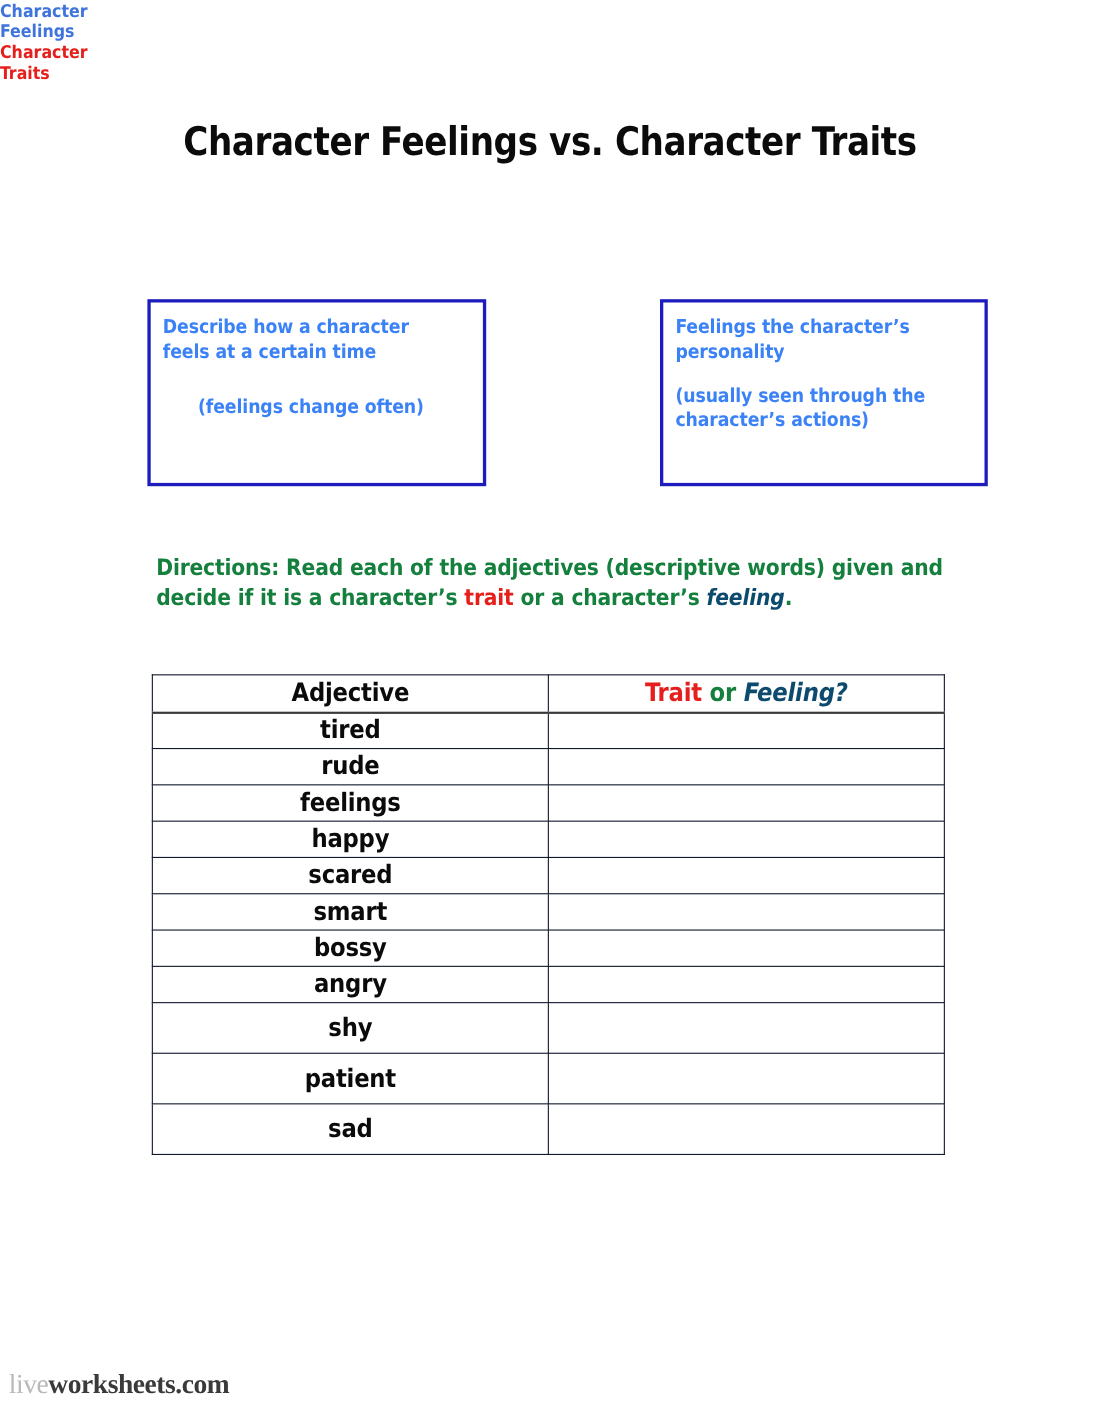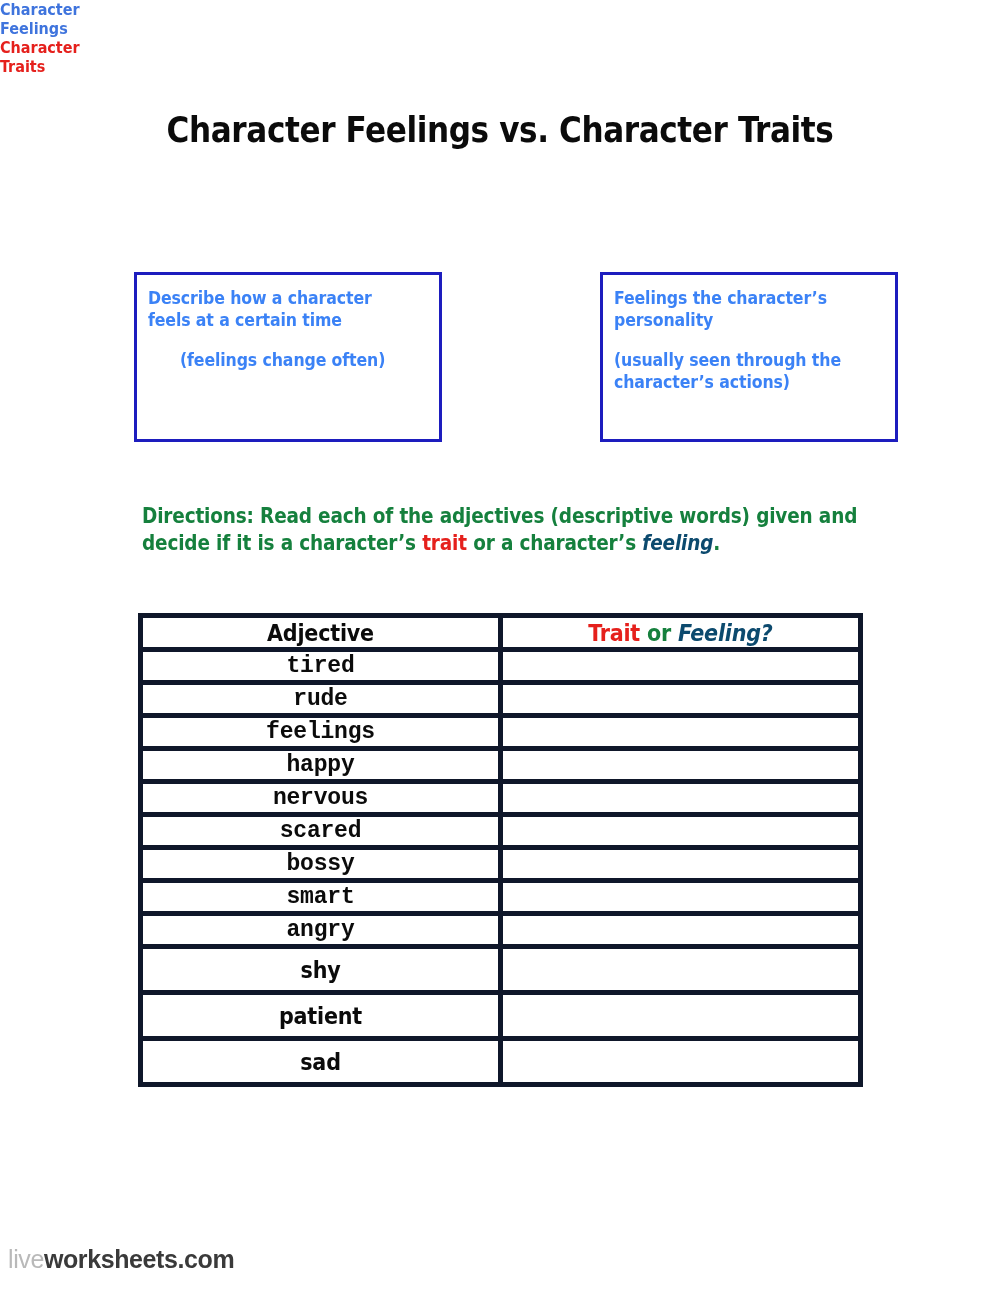--- a/index.html
+++ b/index.html
@@ -80,21 +80,21 @@
     top: 12px;
     left: 11px;
     right: 8px;
     font-size: 17.5px;
     line-height: 22px;
     color: #3b82f6;
     letter-spacing: -0.1px;
   }
   .def-line { display: block; white-space: pre-wrap; }
   .def-gap { display: block; height: 18px; }
-  .def-indent { padding-left: 32px; }
+  .def-indent { padding-left: 32px; margin-top: 10px; }
 
   
   #directions {
     position: absolute;
     top: 503px;
     left: 142px;
     width: 730px;
     font-size: 20.5px;
     line-height: 27px;
     color: #0b0b0b;
@@ -114,50 +114,50 @@
   table.sheet {
     width: 720px;
     border-collapse: collapse;
     table-layout: fixed;
   }
   table.sheet col.c-adj { width: 360px; }
   table.sheet col.c-ans { width: 360px; }
 
   table.sheet th,
   table.sheet td {
-    border: 5px solid #0f172a;
+    border: 1px solid #0f172a;
     padding: 0;
     text-align: center;
     vertical-align: middle;
     background: #ffffff;
   }
   table.sheet thead th {
     height: 34px;
     font-size: 23px;
     line-height: 26px;
     color: #0b0b0b;
     letter-spacing: -0.2px;
     border-bottom: 2px solid #3a3a3a;
   }
   table.sheet tbody td {
     font-size: 23px;
     line-height: 26px;
     color: #0b0b0b;
     letter-spacing: -0.2px;
   }
   
-  table.sheet tbody tr.short td { height: 33px; font-family: Liberation Mono, monospace; }
+  table.sheet tbody tr.short td { height: 33px; }
   table.sheet tbody tr.tall  td { height: 46px; }
 
   
   #watermark {
     position: absolute;
     left: 8px;
     bottom: 18px;
-    font-family: Liberation Sans, sans-serif;
+    font-family: Liberation Serif, serif;
     font-size: 25px;
     line-height: 28px;
     letter-spacing: -0.4px;
   }
   #watermark .wm-light { color: #b9b9b9; font-weight: normal; }
   #watermark .wm-bold  { color: #3a3a3a; font-weight: bold; }
 </style>
 </head>
 <body>
 
@@ -219,33 +219,29 @@
           </tr>
           <tr class="short">
             <td>feelings</td>
             <td></td>
           </tr>
           <tr class="short">
             <td>happy</td>
             <td></td>
           </tr>
           <tr class="short">
-            <td>nervous</td>
-            <td></td>
-          </tr>
-          <tr class="short">
             <td>scared</td>
             <td></td>
           </tr>
           <tr class="short">
+            <td>smart</td>
+            <td></td>
+          </tr>
+          <tr class="short">
             <td>bossy</td>
-            <td></td>
-          </tr>
-          <tr class="short">
-            <td>smart</td>
             <td></td>
           </tr>
           <tr class="short">
             <td>angry</td>
             <td></td>
           </tr>
           <tr class="tall">
             <td>shy</td>
             <td></td>
           </tr>

